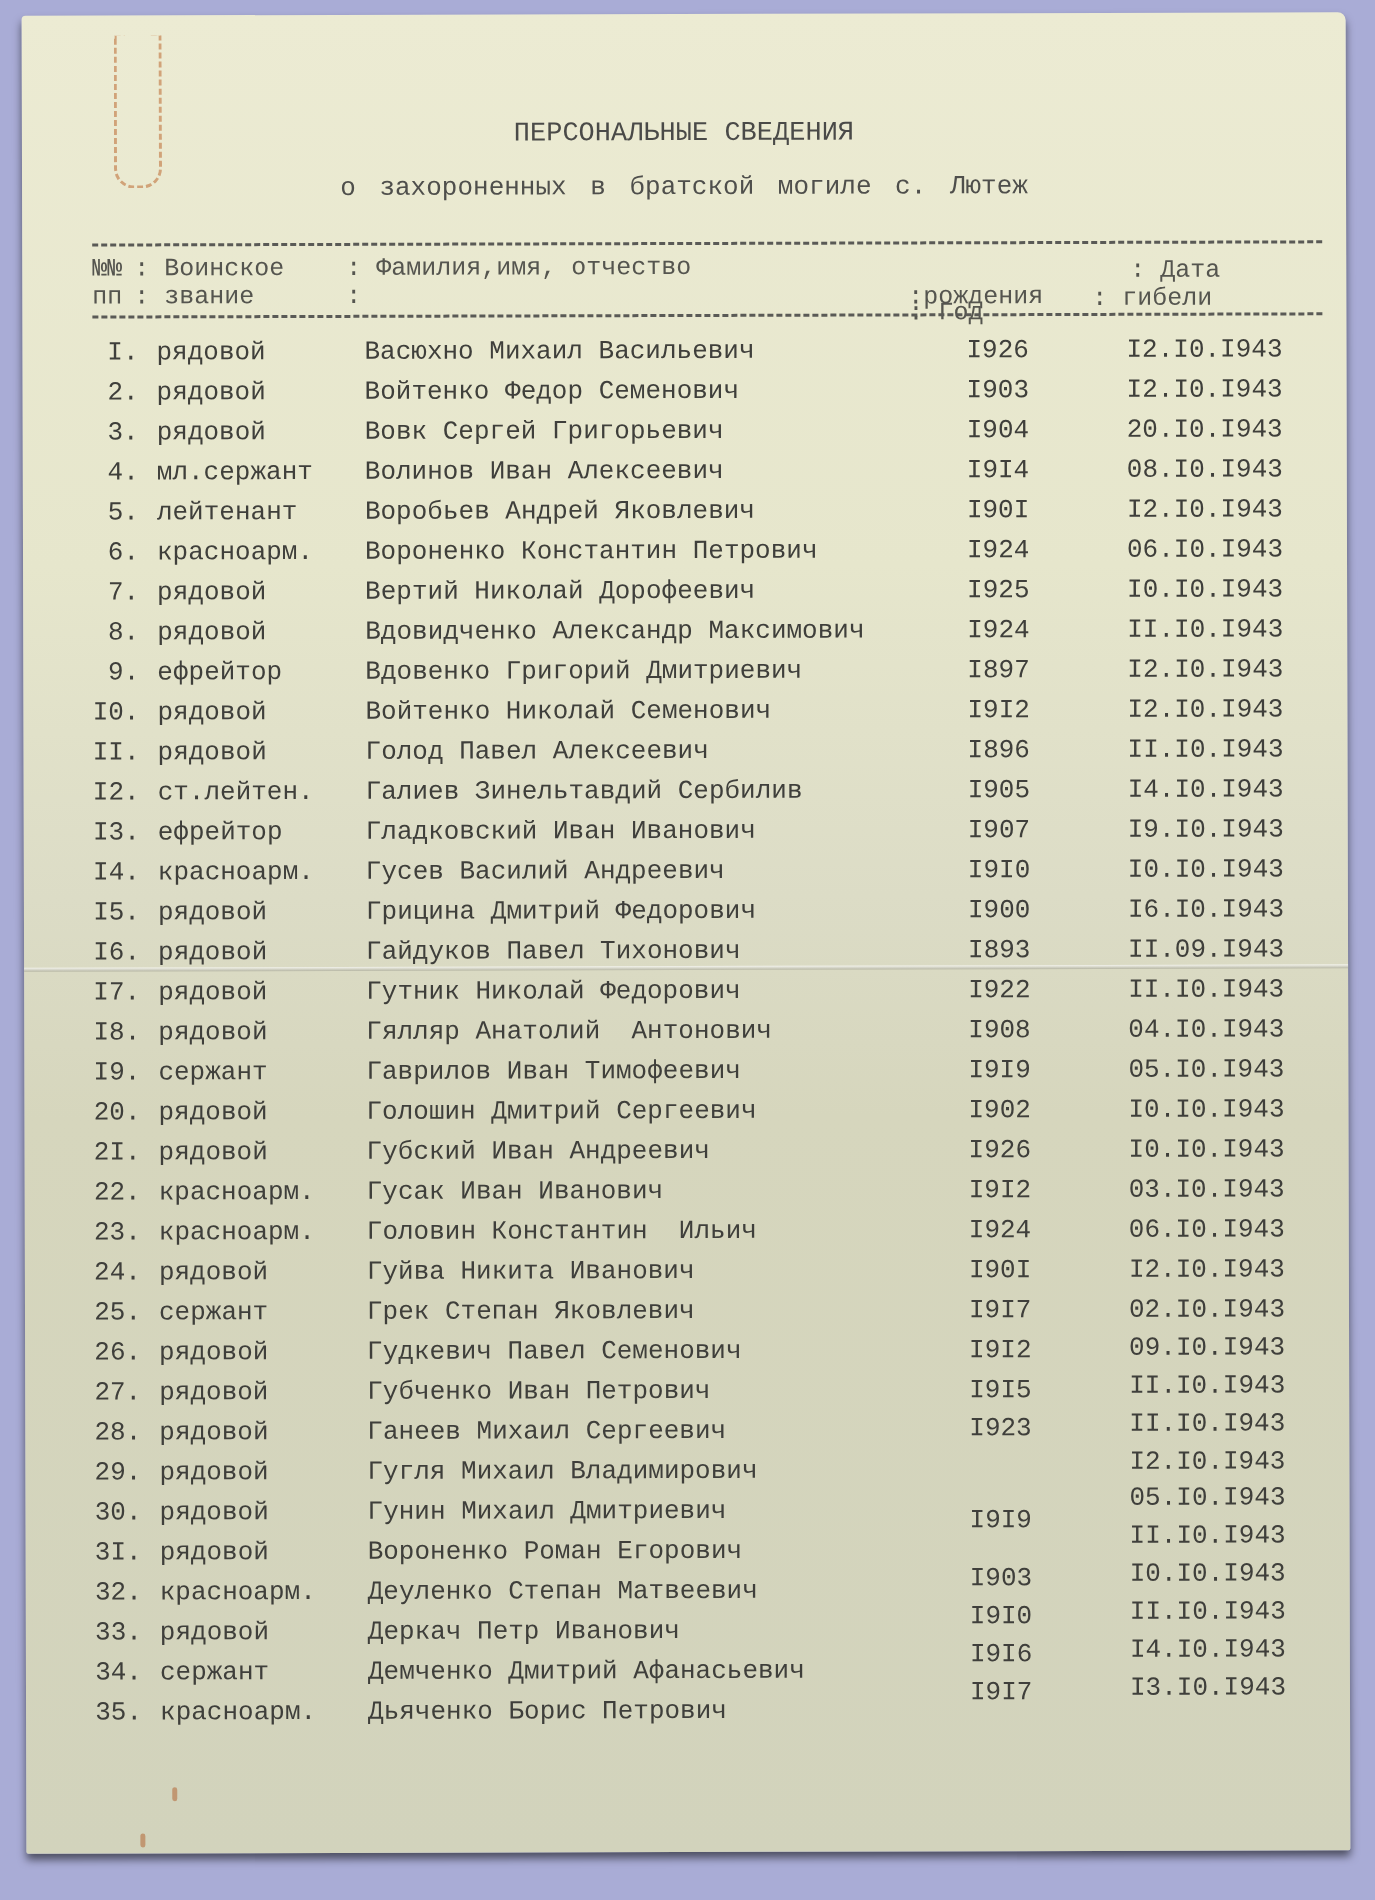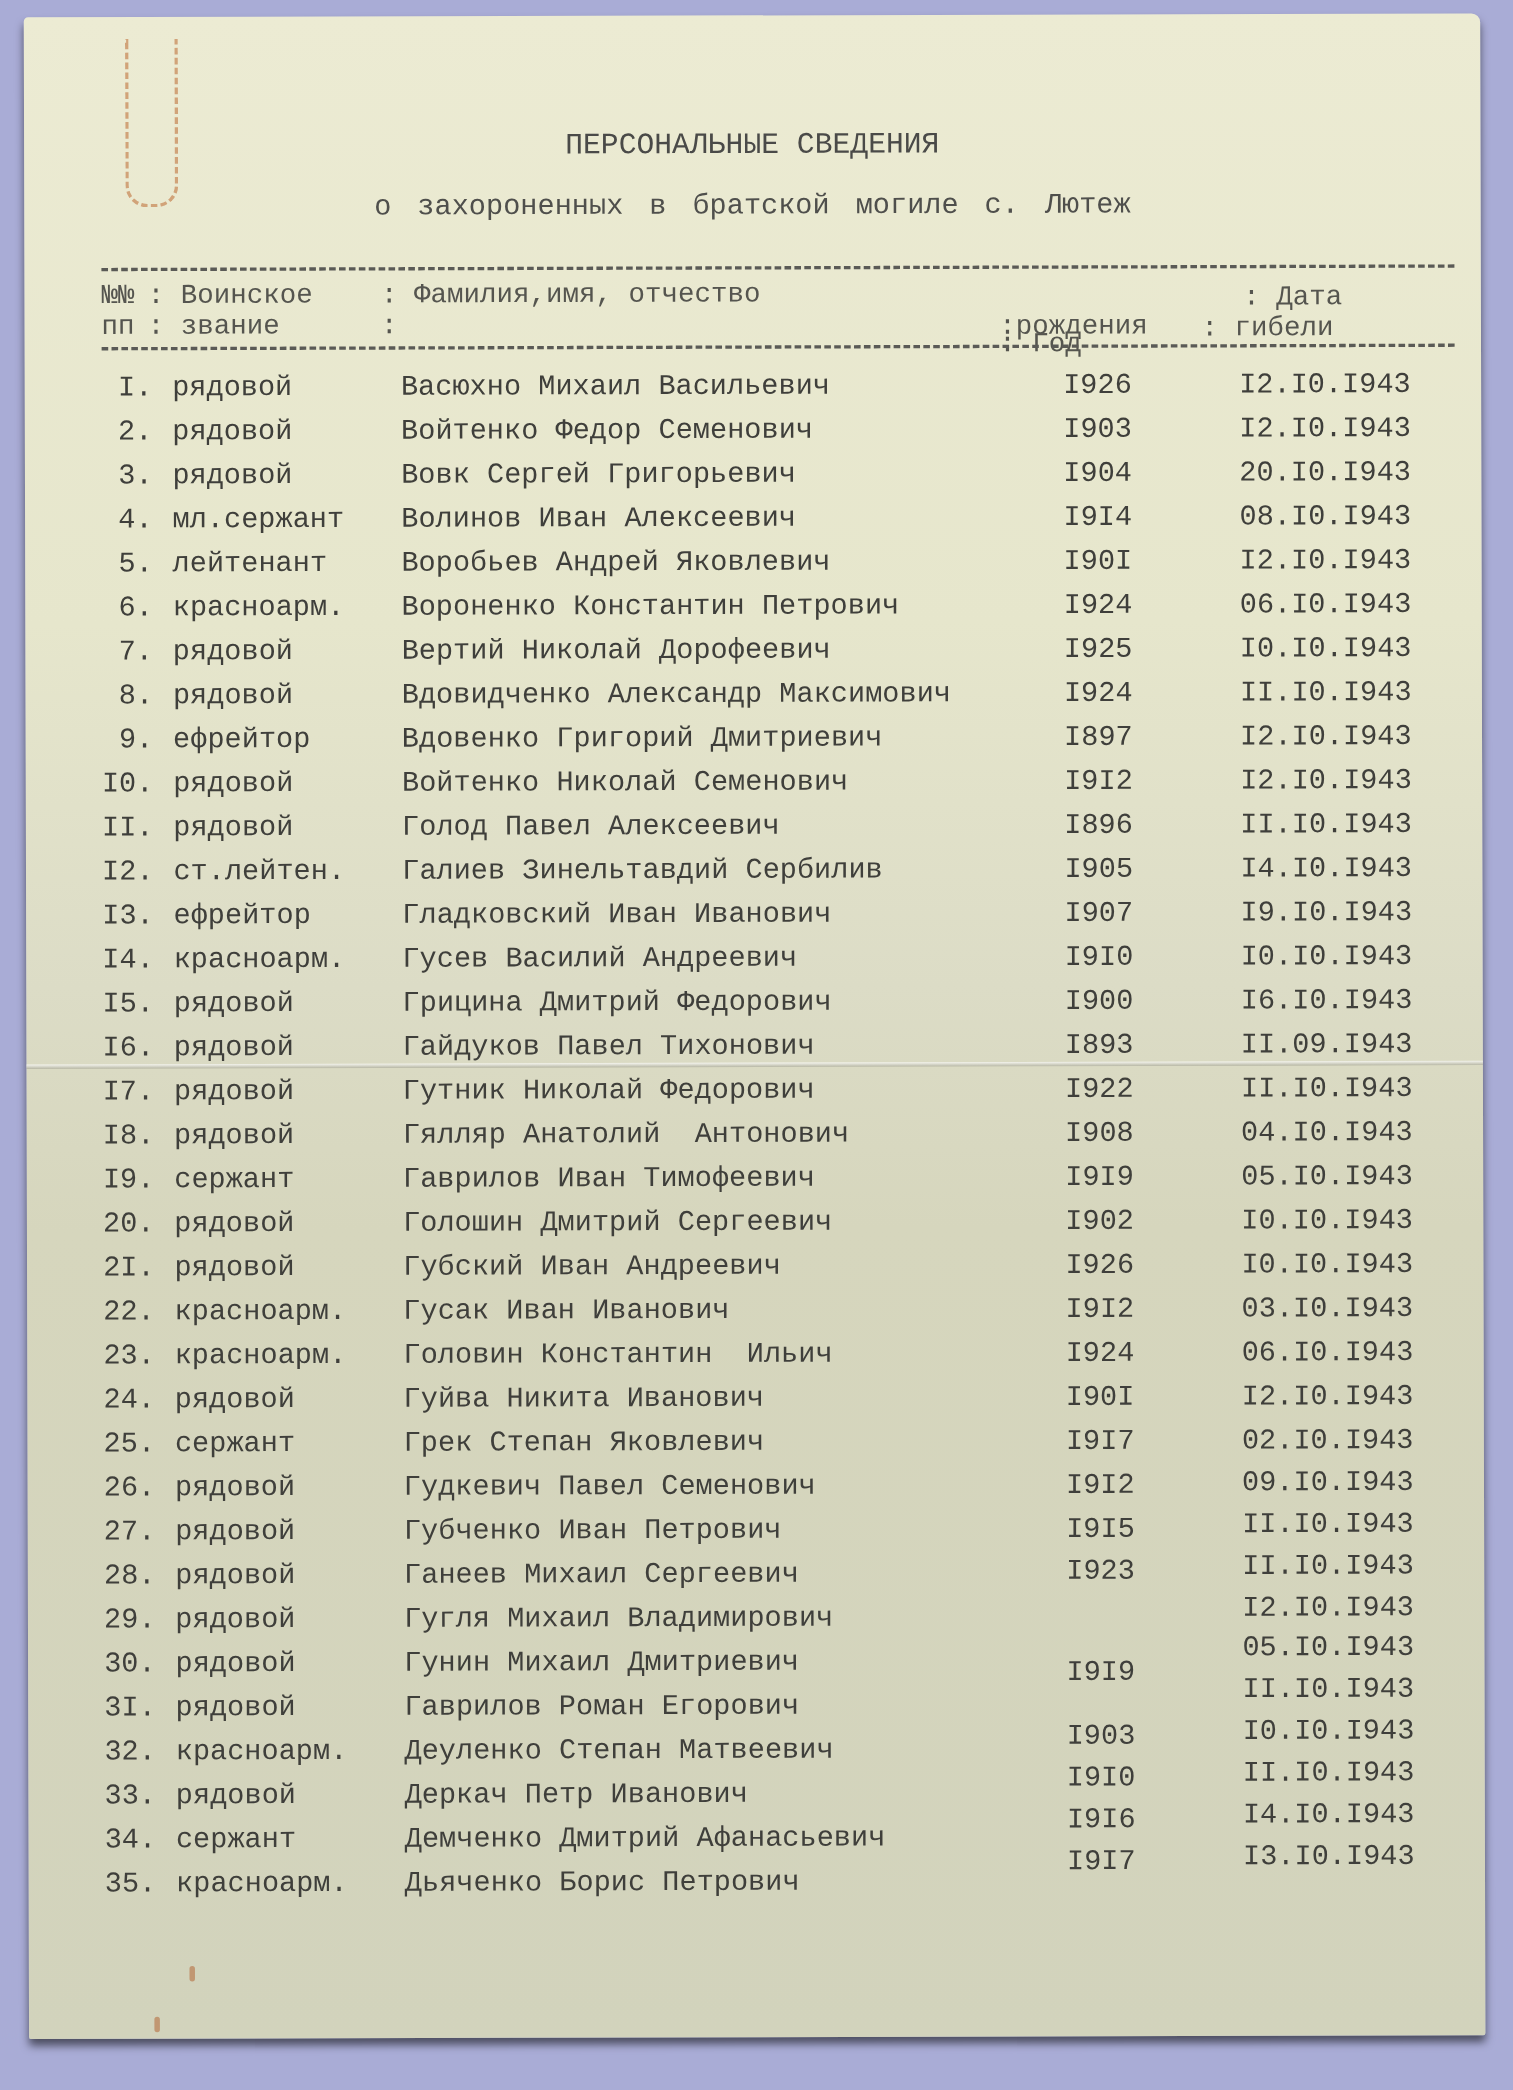--- a/index.html
+++ b/index.html
@@ -109,19 +109,19 @@
       <div class="row" style="top: 1122px;"><span class="c-num">2I.</span><span class="c-rank">рядовой</span><span class="c-name">Губский Иван Андреевич</span><span class="c-year">I926</span><span class="c-date">I0.I0.I943</span></div>
       <div class="row" style="top: 1162px;"><span class="c-num">22.</span><span class="c-rank">красноарм.</span><span class="c-name">Гусак Иван Иванович</span><span class="c-year">I9I2</span><span class="c-date">03.I0.I943</span></div>
       <div class="row" style="top: 1202px;"><span class="c-num">23.</span><span class="c-rank">красноарм.</span><span class="c-name">Головин Константин  Ильич</span><span class="c-year">I924</span><span class="c-date">06.I0.I943</span></div>
       <div class="row" style="top: 1242px;"><span class="c-num">24.</span><span class="c-rank">рядовой</span><span class="c-name">Гуйва Никита Иванович</span><span class="c-year">I90I</span><span class="c-date">I2.I0.I943</span></div>
       <div class="row" style="top: 1282px;"><span class="c-num">25.</span><span class="c-rank">сержант</span><span class="c-name">Грек Степан Яковлевич</span><span class="c-year">I9I7</span><span class="c-date" style="top: 0px;">02.I0.I943</span></div>
       <div class="row" style="top: 1322px;"><span class="c-num">26.</span><span class="c-rank">рядовой</span><span class="c-name">Гудкевич Павел Семенович</span><span class="c-year">I9I2</span><span class="c-date" style="top: -2px;">09.I0.I943</span></div>
       <div class="row" style="top: 1362px;"><span class="c-num">27.</span><span class="c-rank">рядовой</span><span class="c-name">Губченко Иван Петрович</span><span class="c-year">I9I5</span><span class="c-date" style="top: -4px;">II.I0.I943</span></div>
       <div class="row" style="top: 1402px;"><span class="c-num">28.</span><span class="c-rank">рядовой</span><span class="c-name">Ганеев Михаил Сергеевич</span><span class="c-year" style="top: -2px;">I923</span><span class="c-date" style="top: -6px;">II.I0.I943</span></div>
       <div class="row" style="top: 1442px;"><span class="c-num">29.</span><span class="c-rank">рядовой</span><span class="c-name">Гугля Михаил Владимирович</span><span class="c-year" style="top: -42px;"></span><span class="c-date" style="top: -8px;">I2.I0.I943</span></div>
       <div class="row" style="top: 1482px;"><span class="c-num">30.</span><span class="c-rank">рядовой</span><span class="c-name">Гунин Михаил Дмитриевич</span><span class="c-year" style="top: 10px;">I9I9</span><span class="c-date" style="top: -12px;">05.I0.I943</span></div>
-      <div class="row" style="top: 1522px;"><span class="c-num">3I.</span><span class="c-rank">рядовой</span><span class="c-name">Гаврилов Роман Егорович</span><span class="c-year"></span><span class="c-date" style="top: -14px;">II.I0.I943</span></div>
+      <div class="row" style="top: 1522px;"><span class="c-num">3I.</span><span class="c-rank">рядовой</span><span class="c-name">Вороненко Роман Егорович</span><span class="c-year"></span><span class="c-date" style="top: -14px;">II.I0.I943</span></div>
       <div class="row" style="top: 1562px;"><span class="c-num">32.</span><span class="c-rank">красноарм.</span><span class="c-name">Деуленко Степан Матвеевич</span><span class="c-year" style="top: -12px;">I903</span><span class="c-date" style="top: -16px;">I0.I0.I943</span></div>
       <div class="row" style="top: 1602px;"><span class="c-num">33.</span><span class="c-rank">рядовой</span><span class="c-name">Деркач Петр Иванович</span><span class="c-year" style="top: -14px;">I9I0</span><span class="c-date" style="top: -18px;">II.I0.I943</span></div>
       <div class="row" style="top: 1642px;"><span class="c-num">34.</span><span class="c-rank">сержант</span><span class="c-name">Демченко Дмитрий Афанасьевич</span><span class="c-year" style="top: -16px;">I9I6</span><span class="c-date" style="top: -20px;">I4.I0.I943</span></div>
       <div class="row" style="top: 1682px;"><span class="c-num">35.</span><span class="c-rank">красноарм.</span><span class="c-name">Дьяченко Борис Петрович</span><span class="c-year" style="top: -18px;">I9I7</span><span class="c-date" style="top: -22px;">I3.I0.I943</span></div>
     </div>
 </div>
 
 </body></html>

